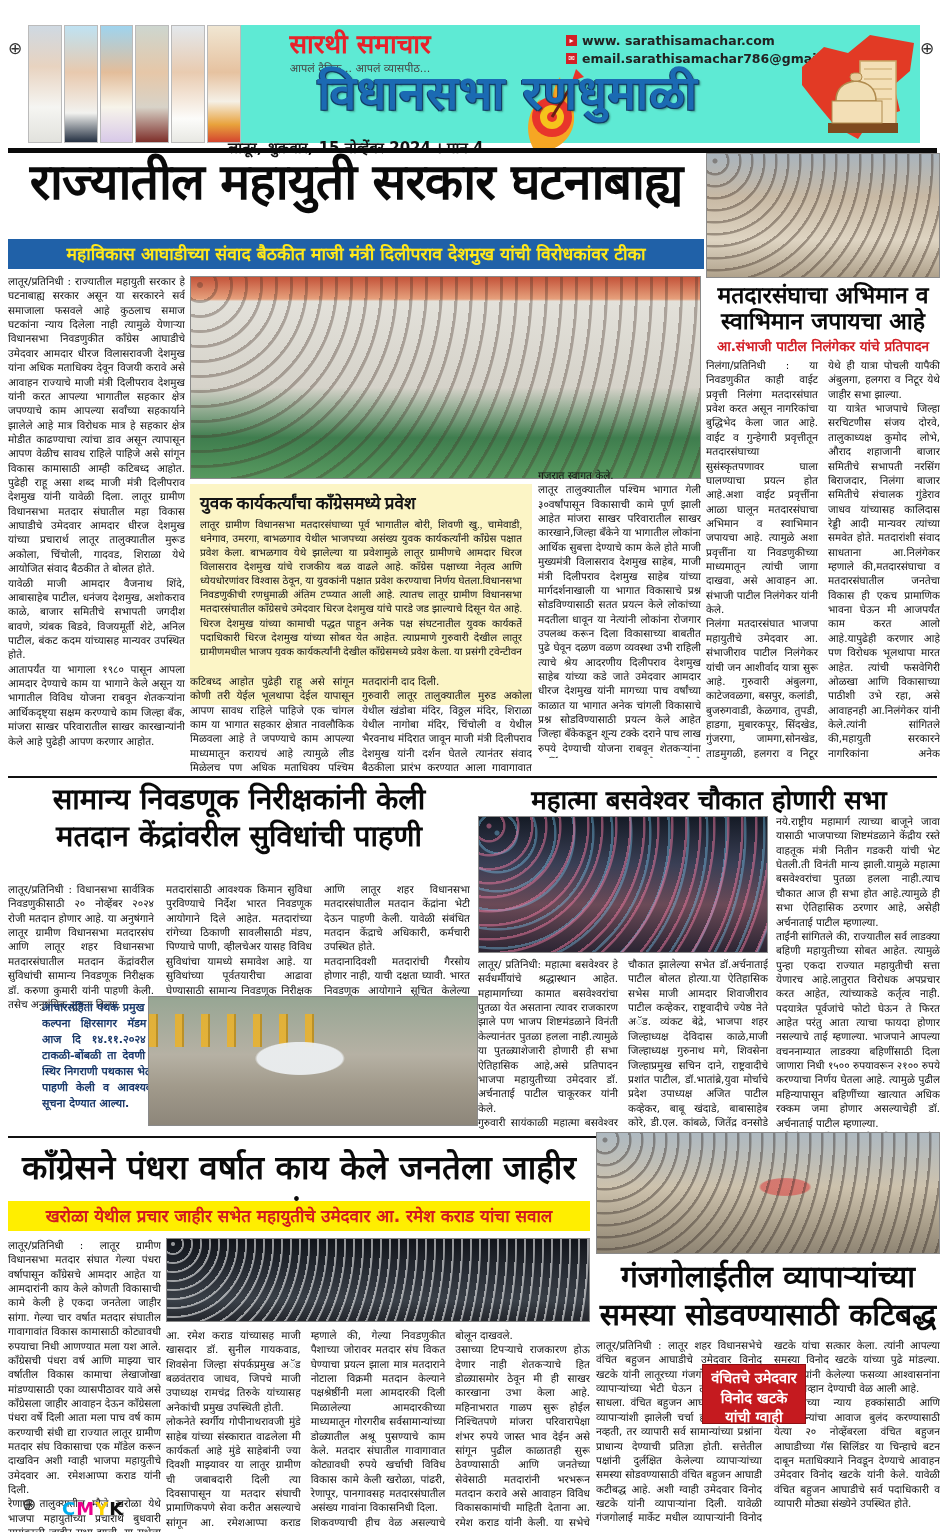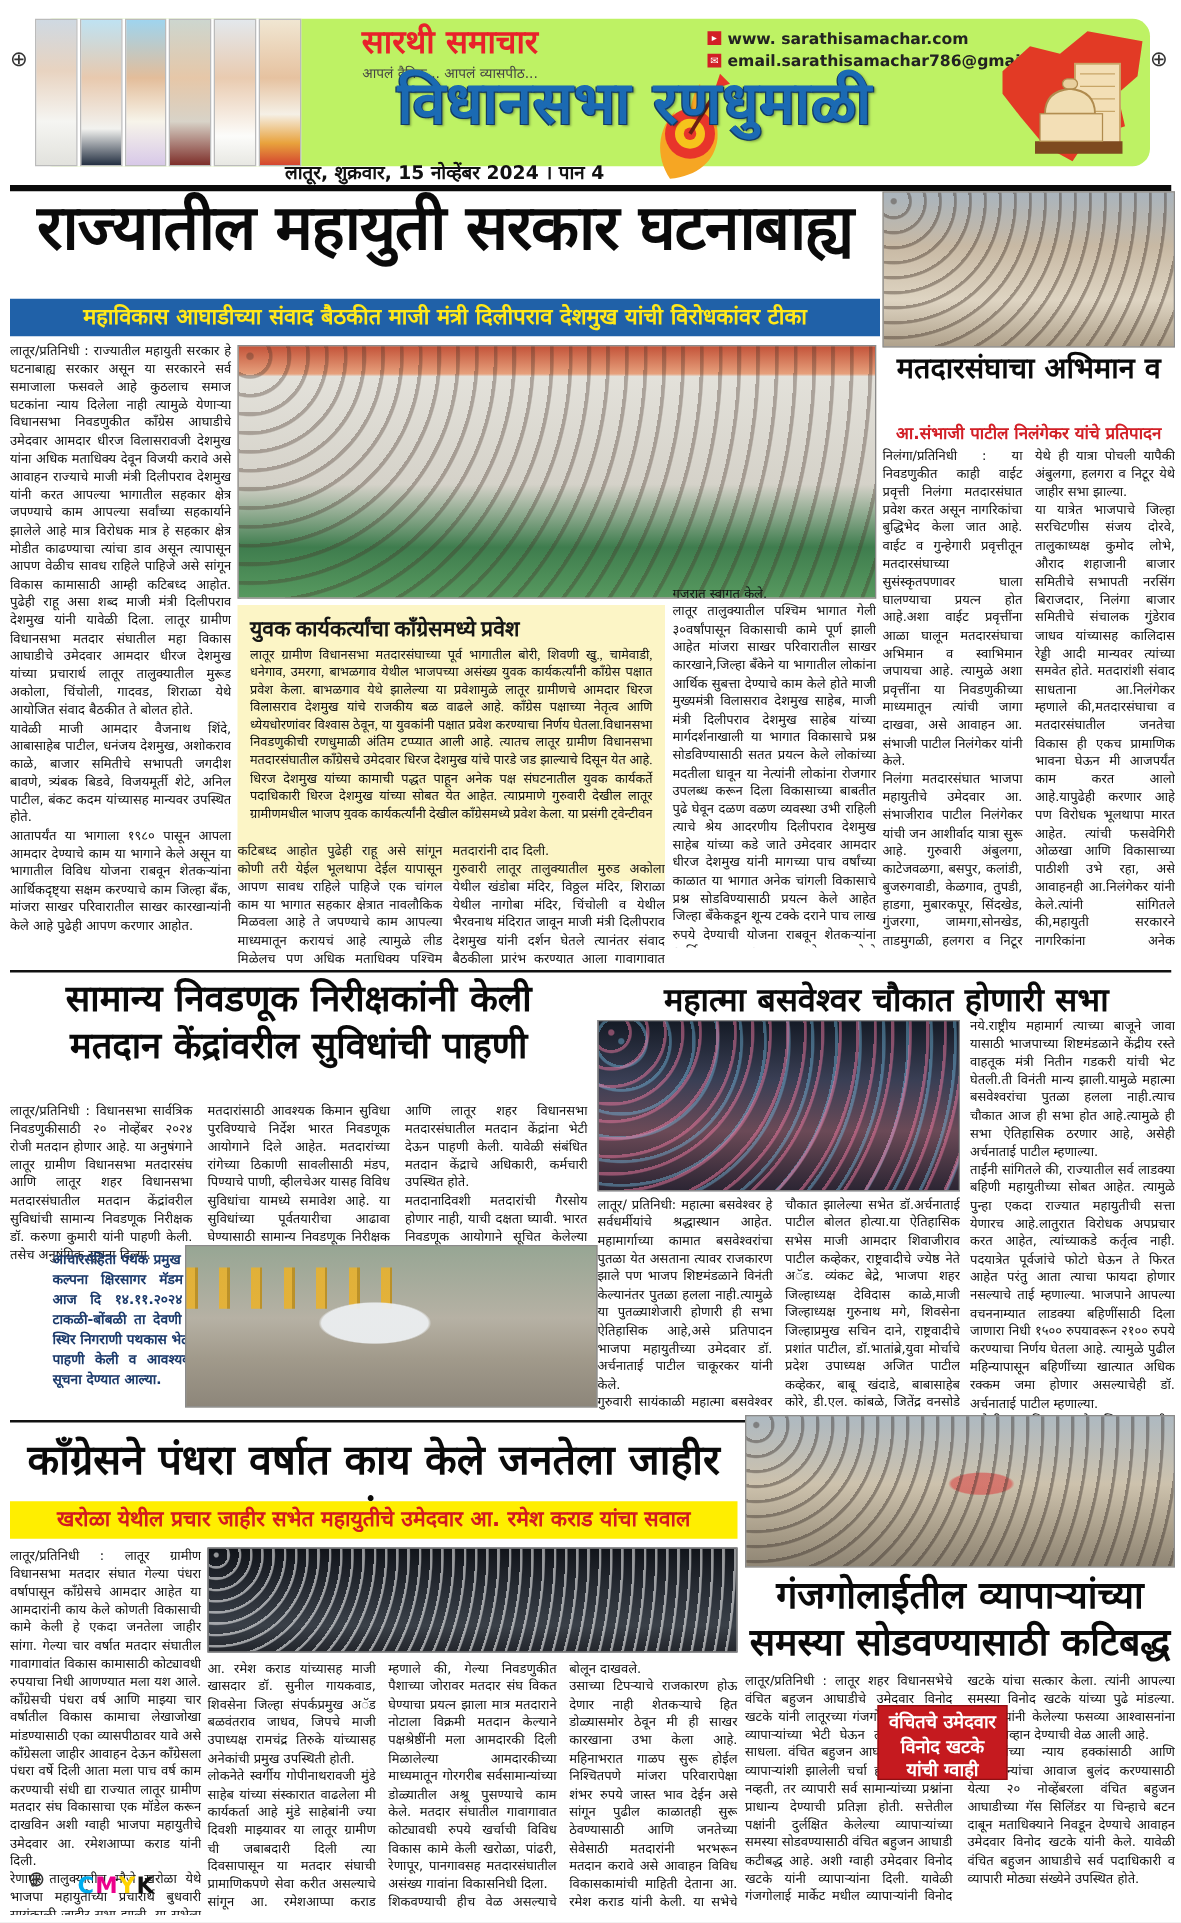--- a/index.html
+++ b/index.html
@@ -4,21 +4,21 @@
 <style>
   html,body{margin:0;padding:0;background:#e8e8e8;}
   #page{position:relative;width:945px;height:1538px;background:#ffffff;overflow:hidden;
         font-family:"DejaVu Sans","Liberation Sans",sans-serif;color:#111;}
   .abs{position:absolute;}
   .regmark{font-size:17px;color:#333;}
   .cmyk{font-weight:bold;font-size:18px;letter-spacing:1px;}
   .cmyk .c{color:#00aeef}.cmyk .m{color:#ec008c}.cmyk .y{color:#ffd400}.cmyk .k{color:#111}
 
   
-  #masthead{left:28px;top:15px;width:892px;height:118px;background:#bef264;border-radius:14px;}
+  #masthead{left:28px;top:25px;width:892px;height:118px;background:#5eead4;}
   #photostrip{left:0;top:0;width:213px;height:118px;display:flex;gap:2px;background:#fff;}
   .portrait{flex:1;border:1px solid #bbb;}
   .portrait:nth-child(1){background:linear-gradient(180deg,#cfd9e2 0%,#e8d3c0 35%,#f5f5f2 70%,#e2e2dd 100%);}
   .portrait:nth-child(2){background:linear-gradient(180deg,#bfe2f2 0%,#e8c9ae 40%,#f2f2ef 75%,#243042 100%);}
   .portrait:nth-child(3){background:linear-gradient(180deg,#9fd4ee 0%,#e3bd9a 40%,#f7f4ea 70%,#d8c9e8 100%);}
   .portrait:nth-child(4){background:linear-gradient(180deg,#cdd6cf 0%,#e6c7a8 40%,#d8d3c8 70%,#7e2f2a 100%);}
   .portrait:nth-child(5){background:linear-gradient(180deg,#e3e8ec 0%,#e9cbb0 40%,#fcfcfa 80%,#e8e8e3 100%);}
   .portrait:nth-child(6){background:linear-gradient(180deg,#f0e6d2 0%,#e6c2a0 40%,#f5f0e6 65%,#e8a23c 85%,#d4452f 100%);}
   #brand{left:222px;top:6px;width:220px;text-align:center;}
   #paper-name{color:#e8222a;font-size:26px;font-weight:bold;line-height:1.05;}
@@ -180,20 +180,21 @@
   </div>
   <div id="lead-colA" class="abs bodytext">कटिबध्द आहोत पुढेही राहू असे सांगून कोणी तरी येईल भूलथापा देईल यापासून आपण सावध राहिले पाहिजे एक चांगल काम या भागात सहकार क्षेत्रात नावलौकिक मिळवला आहे ते जपण्याचे काम आपल्या माध्यमातून करायचं आहे त्यामुळे लीड मिळेलच पण अधिक मताधिक्य पश्चिम भागातून मिळावं अशी अपेक्षा माजी मंत्री दिलीपराव देशमुख साहेब यांनी यावेळी व्यक्त केली त्यावेळी उपस्थित</div>
   <div id="lead-colB" class="abs bodytext">मतदारांनी दाद दिली.
 गुरुवारी लातूर तालुक्यातील मुरुड अकोला येथील खंडोबा मंदिर, विठ्ठल मंदिर, शिराळा येथील नागोबा मंदिर, चिंचोली व येथील भैरवनाथ मंदिरात जावून माजी मंत्री दिलीपराव देशमुख यांनी दर्शन घेतले त्यानंतर संवाद बैठकीला प्रारंभ करण्यात आला गावागावात मोठ्या प्रमाणावर फटाक्यांच्या आतषबाजीने स्थानीक ग्रामस्थांनी ढोल ताशांच्या</div>
   <div id="lead-colM" class="abs bodytext">गजरात स्वागत केले.
 लातूर तालुक्यातील पश्चिम भागात गेली ३०वर्षांपासून विकासाची कामे पूर्ण झाली आहेत मांजरा साखर परिवारातील साखर कारखाने,जिल्हा बँकेने या भागातील लोकांना आर्थिक सुबत्ता देण्याचे काम केले होते माजी मुख्यमंत्री विलासराव देशमुख साहेब, माजी मंत्री दिलीपराव देशमुख साहेब यांच्या मार्गदर्शनाखाली या भागात विकासाचे प्रश्न सोडविण्यासाठी सतत प्रयत्न केले लोकांच्या मदतीला धावून या नेत्यांनी लोकांना रोजगार उपलब्ध करून दिला विकासाच्या बाबतीत पुढे घेवून दळण वळण व्यवस्था उभी राहिली त्याचे श्रेय आदरणीय दिलीपराव देशमुख साहेब यांच्या कडे जाते उमेदवार आमदार धीरज देशमुख यांनी मागच्या पाच वर्षांच्या काळात या भागात अनेक चांगली विकासाचे प्रश्न सोडविण्यासाठी प्रयत्न केले आहेत जिल्हा बँकेकडून शून्य टक्के दराने पाच लाख रुपये देण्याची योजना राबवून शेतकऱ्यांना आर्थिकदृष्ट्या सक्षम करण्याचे काम केले त्यामुळे या पश्चिम भागातून काँग्रेस आघाडीचे उमेदवार आमदार धीरज देशमुख यांना अधिक मताधिक्य मिळेल असा विश्वास त्यांनी यावेळी बोलताना व्यक्त केला आहे.</div>
 
   <div id="photo-right" class="abs photo"></div>
   <div id="right-headline" class="abs">
     <div>मतदारसंघाचा अभिमान व</div>
+    <div>स्वाभिमान जपायचा आहे</div>
   </div>
   <div id="right-subhead" class="abs">आ.संभाजी पाटील निलंगेकर यांचे प्रतिपादन</div>
   <div id="right-body" class="abs bodytext">निलंगा/प्रतिनिधी : या निवडणुकीत काही वाईट प्रवृत्ती निलंगा मतदारसंघात प्रवेश करत असून नागरिकांचा बुद्धिभेद केला जात आहे. वाईट व गुन्हेगारी प्रवृत्तीतून मतदारसंघाच्या सुसंस्कृतपणावर घाला घालण्याचा प्रयत्न होत आहे.अशा वाईट प्रवृत्तींना आळा घालून मतदारसंघाचा अभिमान व स्वाभिमान जपायचा आहे. त्यामुळे अशा प्रवृत्तींना या निवडणुकीच्या माध्यमातून त्यांची जागा दाखवा, असे आवाहन आ. संभाजी पाटील निलंगेकर यांनी केले.
 निलंगा मतदारसंघात भाजपा महायुतीचे उमेदवार आ. संभाजीराव पाटील निलंगेकर यांची जन आशीर्वाद यात्रा सुरू आहे. गुरुवारी अंबुलगा, काटेजवळगा, बसपुर, कलांडी, बुजरुगवाडी, केळगाव, तुपडी, हाडगा, मुबारकपूर, सिंदखेड, गुंजरगा, जामगा,सोनखेड, ताडमुगळी, हलगरा व निटूर येथे ही यात्रा पोचली यापैकी अंबुलगा, हलगरा व निटूर येथे जाहीर सभा झाल्या.
 या यात्रेत भाजपाचे जिल्हा सरचिटणीस संजय दोरवे, तालुकाध्यक्ष कुमोद लोभे, औराद शहाजानी बाजार समितीचे सभापती नरसिंग बिराजदार, निलंगा बाजार समितीचे संचालक गुंडेराव जाधव यांच्यासह कालिदास रेड्डी आदी मान्यवर त्यांच्या समवेत होते. मतदारांशी संवाद साधताना आ.निलंगेकर म्हणाले की,मतदारसंघाचा व मतदारसंघातील जनतेचा विकास ही एकच प्रामाणिक भावना घेऊन मी आजपर्यंत काम करत आलो आहे.यापुढेही करणार आहे पण विरोधक भूलथापा मारत आहेत. त्यांची फसवेगिरी ओळखा आणि विकासाच्या पाठीशी उभे रहा, असे आवाहनही आ.निलंगेकर यांनी केले.त्यांनी सांगितले की,महायुती सरकारने नागरिकांना अनेक कल्याणकारी योजनांचा लाभ दिला. निलंगा मतदारसंघाचे नाव राज्यात आदराने घेतले जाते.विकासाचा हा वारसा पुढे नेण्यासाठी २० तारखेला कमळ या चिन्हासमोरील बटन दाबून महायुतीला विजयी करा,असे आवाहनही त्यांनी केले. आ.निलंगेकर म्हणाले की, शेतकऱ्यांच्या हितासाठी १२ वर्षांपासून बंद असणारा अंबुलगा कारखाना सुरू केला.
 त्यामुळे शेतकऱ्यांच्या उसाला चांगला दर मिळाला,या जोडीला शासनाच्या विविध योजनांतून शेतकऱ्यांना पाठबळ मिळाले. राजकारणात आपण नेहमीच समाजहिताला प्राधान्य दिले असल्याचेही आ.निलंगेकर यांनी सांगितले.</div>
 
   <div class="abs hrule" style="top:776px"></div>
 
   <div id="midleft-headline" class="abs">

